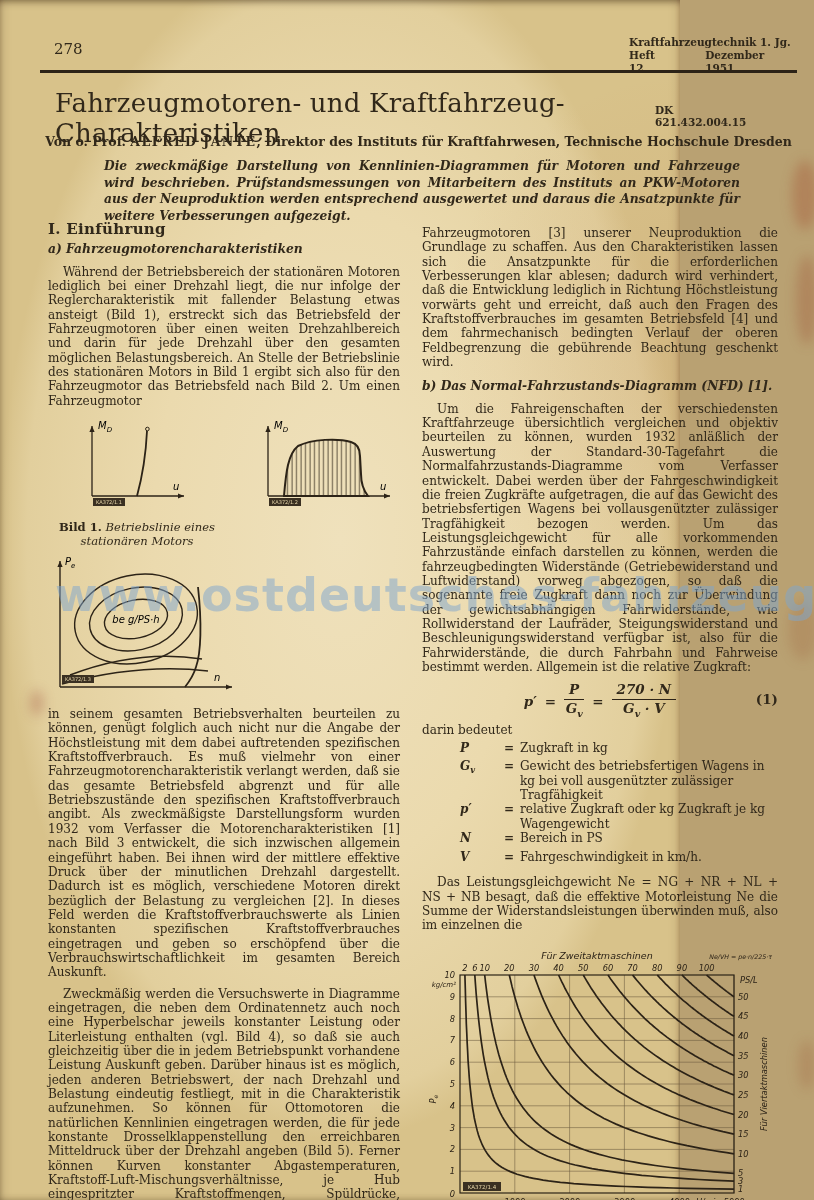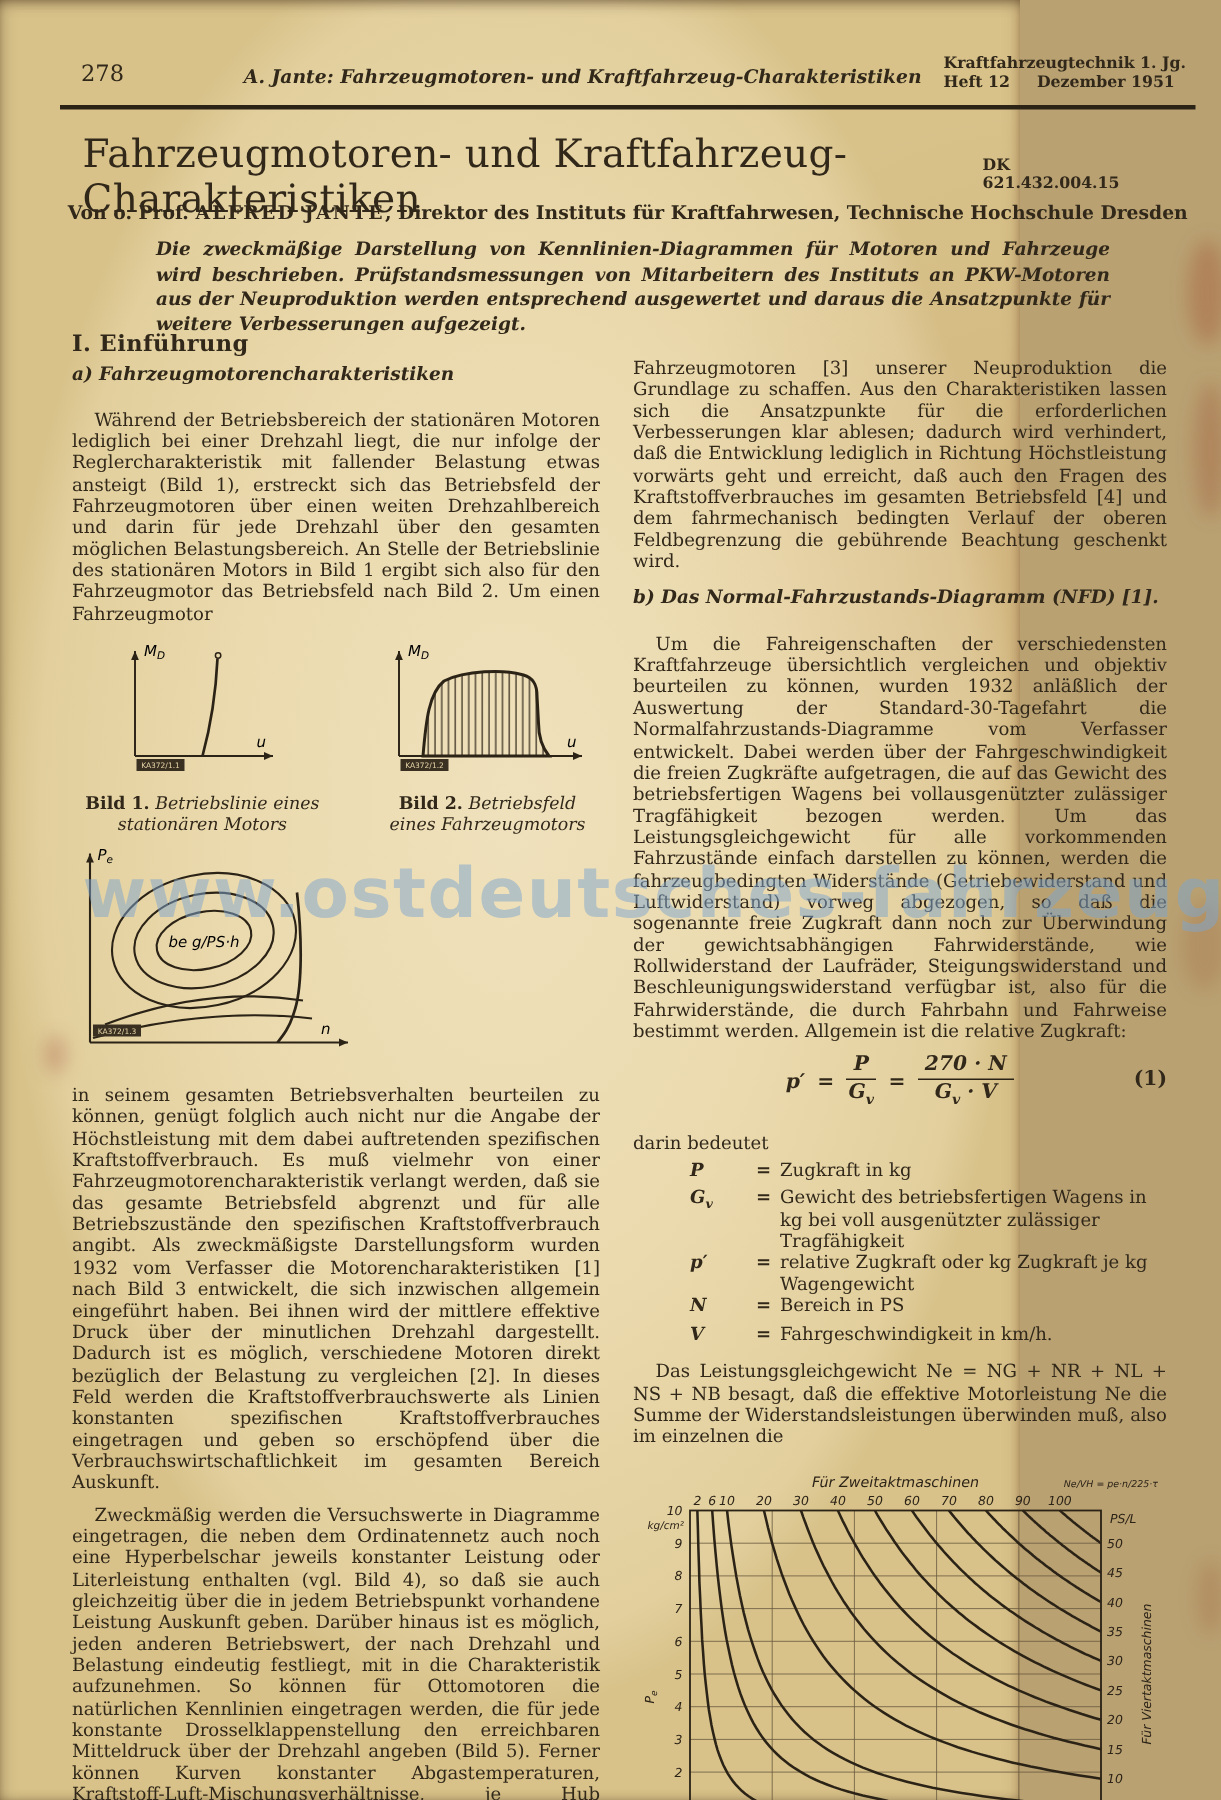--- a/index.html
+++ b/index.html
@@ -21,37 +21,37 @@
   .s3{left:788px;top:600px;width:30px;height:60px;background:rgba(150,70,40,.18);}
   .s4{left:798px;top:1040px;width:18px;height:50px;background:rgba(150,70,40,.20);}
   .s5{left:30px;top:690px;width:14px;height:26px;background:rgba(140,40,30,.25);}
 
   
   .hdr{position:absolute;left:40px;top:36px;width:757px;height:32px;}
   .hdr-num{position:absolute;left:14px;top:4px;font-size:15px;}
   .hdr-title{position:absolute;left:120px;right:180px;top:7px;text-align:center;
     font-style:italic;font-weight:bold;font-size:12.5px;}
   .hdr-journal{position:absolute;right:0;top:0;width:168px;font-weight:bold;font-size:10.5px;line-height:13px;}
-  .hdr-journal .l2{display:flex;gap:18px;}
+  .hdr-journal .l2{display:flex;gap:32px;}
   .rule{position:absolute;left:40px;top:70px;width:757px;height:3px;background:#2c2317;}
 
   
   .title{position:absolute;left:55px;top:88px;font-size:26px;font-weight:normal;letter-spacing:.2px;}
   .dk{position:absolute;left:655px;top:104px;font-size:10.5px;font-weight:bold;}
   .byline{position:absolute;left:40px;top:134px;width:757px;text-align:center;
     font-weight:bold;font-size:12.5px;}
   .byline .nm{letter-spacing:1.5px;}
   .abstract{position:absolute;left:104px;top:158px;width:636px;
     font-style:italic;font-weight:bold;font-size:12.3px;line-height:16.5px;text-align:justify;}
 
   
   .col{position:absolute;top:222px;font-size:12.05px;line-height:14.35px;text-align:justify;}
   .col-l{left:48px;width:352px;}
   .col-r{left:422px;width:356px;}
-  .col p{margin:16px 0 1px 0;text-indent:15px;}
+  .col p{margin:4px 0 1px 0;text-indent:15px;}
   .col p.noind{text-indent:0;}
   .col p.sp{margin-top:7px;}
   h2.sec{font-size:15px;margin:0 0 6px 0;letter-spacing:.3px;}
   h3.sub{font-size:12.3px;font-style:italic;font-weight:bold;margin:0 0 8px 0;}
   h3.sub2{font-size:12.3px;font-style:italic;font-weight:bold;margin:10px 0 8px 0;}
 
   
   .figrow{display:flex;gap:34px;margin:8px 0 4px 6px;}
   .figbox{text-align:center;}
   .figcap{font-size:11.6px;line-height:13.8px;margin-top:4px;}
@@ -92,21 +92,20 @@
   <div class="stains">
     <div class="stain s1"></div>
       <div class="stain s2"></div>
       <div class="stain s3"></div>
     <div class="stain s4"></div>
       <div class="stain s5"></div>
   </div>
 
   <div class="hdr">
     <div class="hdr-num">278</div>
-    <div class="hdr-title">A. Jante: Fahrzeugmotoren- und Kraftfahrzeug-Charakteristiken</div>
     <div class="hdr-journal">
       <div>Kraftfahrzeugtechnik 1. Jg.</div>
       <div class="l2">
         <span>Heft 12</span>
         <span>Dezember 1951</span>
       </div>
     </div>
   </div>
   <div class="rule"></div>
 
@@ -150,21 +149,20 @@
               <line x1="14" y1="80" x2="136" y2="80"></line>
             <path d="M14,10 l-2.6,6 5.2,0 z" fill="#2c2317" stroke="none"></path>
             <path d="M136,80 l-6,-2.6 0,5.2 z" fill="#2c2317" stroke="none"></path>
             <path d="M30,80 C 32,56 34,38 44,30 C 58,23 84,22 97,26 C 104,28 106,33 106,40 L 107,58 C 107,68 110,75 114,80 Z" fill="url(#hatch)" stroke-width="2"></path>
           </g>
           <text x="20" y="13" font-size="10" font-style="italic"><tspan>M</tspan><tspan dy="2.5" font-size="7">D</tspan></text>
           <text x="126" y="74" font-size="10" font-style="italic">u</text>
           <rect x="15" y="82" width="32" height="8" fill="#3a3022"></rect>
           <text x="31" y="88" font-size="5" fill="#e6d5a8" text-anchor="middle">KA372/1.2</text>
         </svg>
-        <div class="figcap"><b>Bild 2.</b> <i>Betriebsfeld eines Fahrzeugmotors</i></div>
       </div>
     </div>
 
     <div class="fig3row">
       <svg width="192" height="146" viewBox="0 0 192 146">
         <g stroke="#2c2317" fill="none" stroke-width="1.4">
           <line x1="12" y1="8" x2="12" y2="134"></line>
             <line x1="12" y1="134" x2="184" y2="134"></line>
           <path d="M12,8 l-2.6,6 5.2,0 z" fill="#2c2317" stroke="none"></path>
           <path d="M184,134 l-6,-2.6 0,5.2 z" fill="#2c2317" stroke="none"></path>

